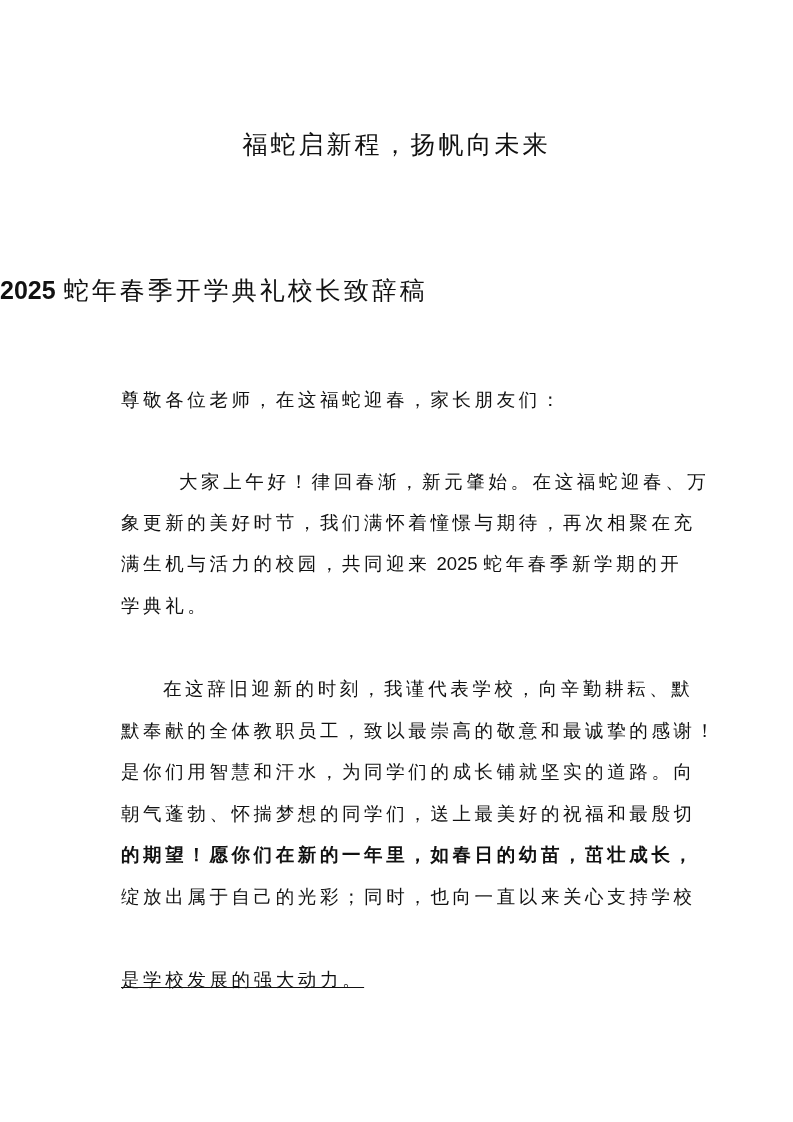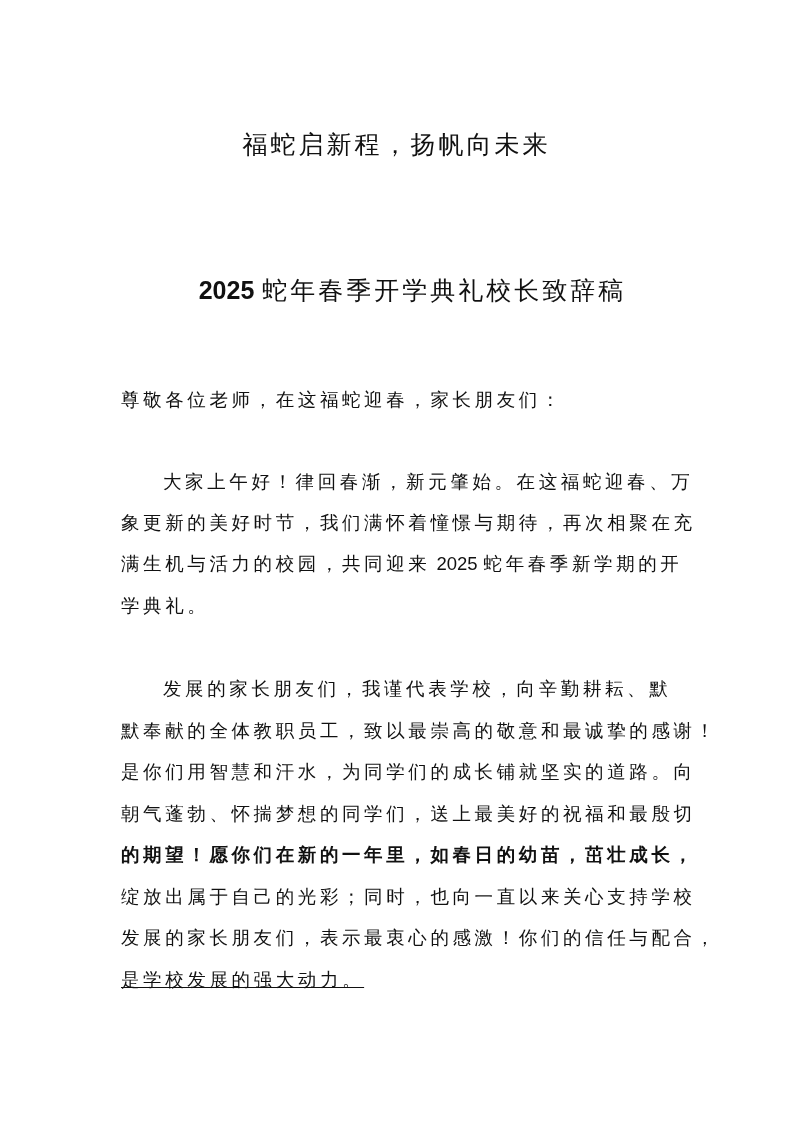--- a/index.html
+++ b/index.html
@@ -32,25 +32,24 @@
       letter-spacing: 3px;
       line-height: 34px;
       font-family: "DejaVu Sans", sans-serif;
       font-weight: normal;
     }
     .title2 {
       position: absolute;
       left: 0;
       width: 729px;
       top: 272px;
-      text-align: center;
+      text-align: left;
       font-size: 25px;
       letter-spacing: 3px;
       line-height: 36px;
-      padding-left: 48px;
     }
     .title2 .year {
       font-family: "Liberation Sans", sans-serif;
       font-weight: bold;
       letter-spacing: 0;
       margin-right: 8px;
     }
     .line {
       position: absolute;
       left: 121px;
@@ -74,29 +73,28 @@
 <div class="page">
 
   <div class="title1">福蛇启新程，扬帆向未来</div>
 
   <div class="title2">
     <span class="year">2025</span><span>蛇年春季开学典礼校长致辞稿</span>
   </div>
 
   <div class="line" style="top:387px;">尊敬各位老师，在这福蛇迎春，家长朋友们：</div>
 
-  <div class="line indent" style="top:469px;">大家上午好！律回春渐，新元肇始。在这福蛇迎春、万</div>
+  <div class="line indent" style="top:469px;margin-left:16px;">大家上午好！律回春渐，新元肇始。在这福蛇迎春、万</div>
   <div class="line" style="top:510px;">象更新的美好时节，我们满怀着憧憬与期待，再次相聚在充</div>
   <div class="line" style="top:551px;">
     <span>满生机与活力的校园，共同迎来</span><span class="num">2025</span><span>蛇年春季新学期的开</span>
   </div>
   <div class="line" style="top:593px;font-family:Liberation Serif, serif;">学典礼。</div>
 
-  <div class="line indent" style="top:676px;">发展的家长朋友们，我谨代表学校，向辛勤耕耘、默</div>
+  <div class="line indent" style="top:676px;">在这辞旧迎新的时刻，我谨代表学校，向辛勤耕耘、默</div>
   <div class="line" style="top:718px;">默奉献的全体教职员工，致以最崇高的敬意和最诚挚的感谢！</div>
   <div class="line" style="top:759px;">是你们用智慧和汗水，为同学们的成长铺就坚实的道路。向</div>
   <div class="line" style="top:801px;">朝气蓬勃、怀揣梦想的同学们，送上最美好的祝福和最殷切</div>
   <div class="line" style="top:842px;font-weight:bold;">的期望！愿你们在新的一年里，如春日的幼苗，茁壮成长，</div>
   <div class="line" style="top:884px;">绽放出属于自己的光彩；同时，也向一直以来关心支持学校</div>
-  <div class="line" style="top:925px;">发展的家长朋友们，表示最衷心的感激！你们的信任与配合，</div>
   <div class="line" style="top:967px;text-decoration:underline;">是学校发展的强大动力。</div>
 
 </div>
 
 </body></html>

